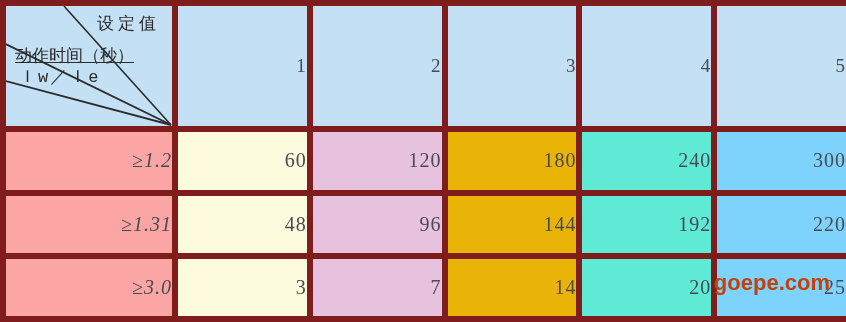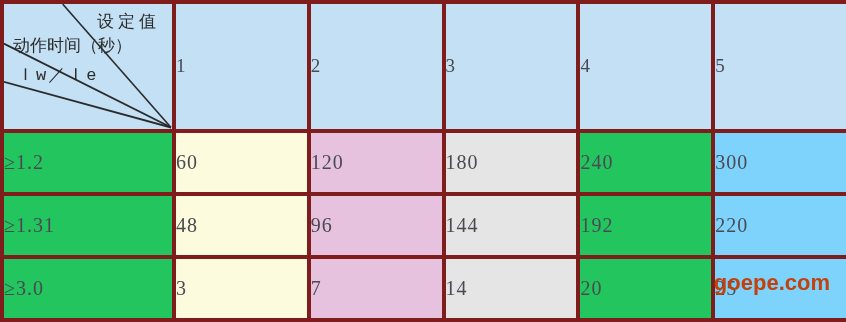--- a/index.html
+++ b/index.html
@@ -24,22 +24,22 @@
   table.spec-table {
     border-collapse: collapse;
     table-layout: fixed;
     width: 846px;
     height: 322px;
     border: 3px solid #3a3a3a;
     box-sizing: border-box;
   }
 
   table.spec-table td {
-    border: 4px solid #7f1d1d;
-    text-align: left;
+    border: 6px solid #7f1d1d;
+    text-align: right;
     vertical-align: middle;
     font-size: 20px;
     color: #4a4a52;
     letter-spacing: 1px;
     padding: 0;
   }
 
   
   col.c-label { width: 172px; }
   col.c-data  { width: 134.8px; }
@@ -72,39 +72,40 @@
     color: #2b2b2b;
     font-size: 17px;
     line-height: 1;
   }
   .corner-label.setting {
     top: 9px;
     right: 12px;
     letter-spacing: 4px;
   }
   .corner-label.optime {
-    top: 33px;
+    top: 41px;
     left: 9px;
     letter-spacing: 0px;
+    text-decoration: underline;
   }
   .corner-label.ratio {
     top: 63px;
     left: 13px;
     letter-spacing: 2px;
     font-family: Liberation Mono, monospace;
   }
 
   
   tr.data-row td { height: 39.5px; }
 
-  td.row-label { background: #22c55e; font-size: 20px; }
+  td.row-label { background: #fca5a5; font-size: 20px; font-style: italic; }
   td.v1 { background: #fcfbdd; }
   td.v2 { background: #e6c2de; }
-  td.v3 { background: #e5e5e5; }
-  td.v4 { background: #22c55e; }
+  td.v3 { background: #eab308; }
+  td.v4 { background: #5eead4; }
   td.v5 { background: #7dd3fc; }
 
   
   .watermark {
     position: absolute;
     right: 16px;
     bottom: 26px;
     font-family: "Liberation Sans", sans-serif;
     font-size: 22px;
     font-weight: bold;

